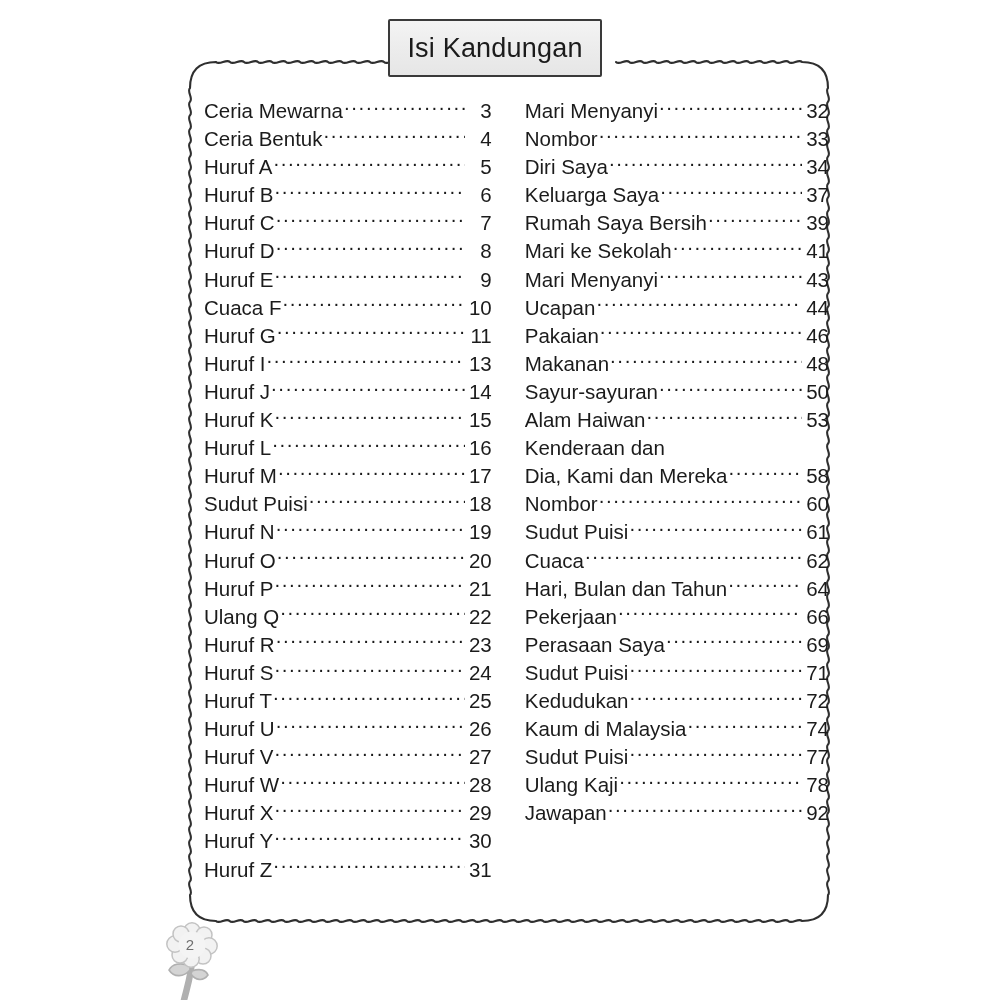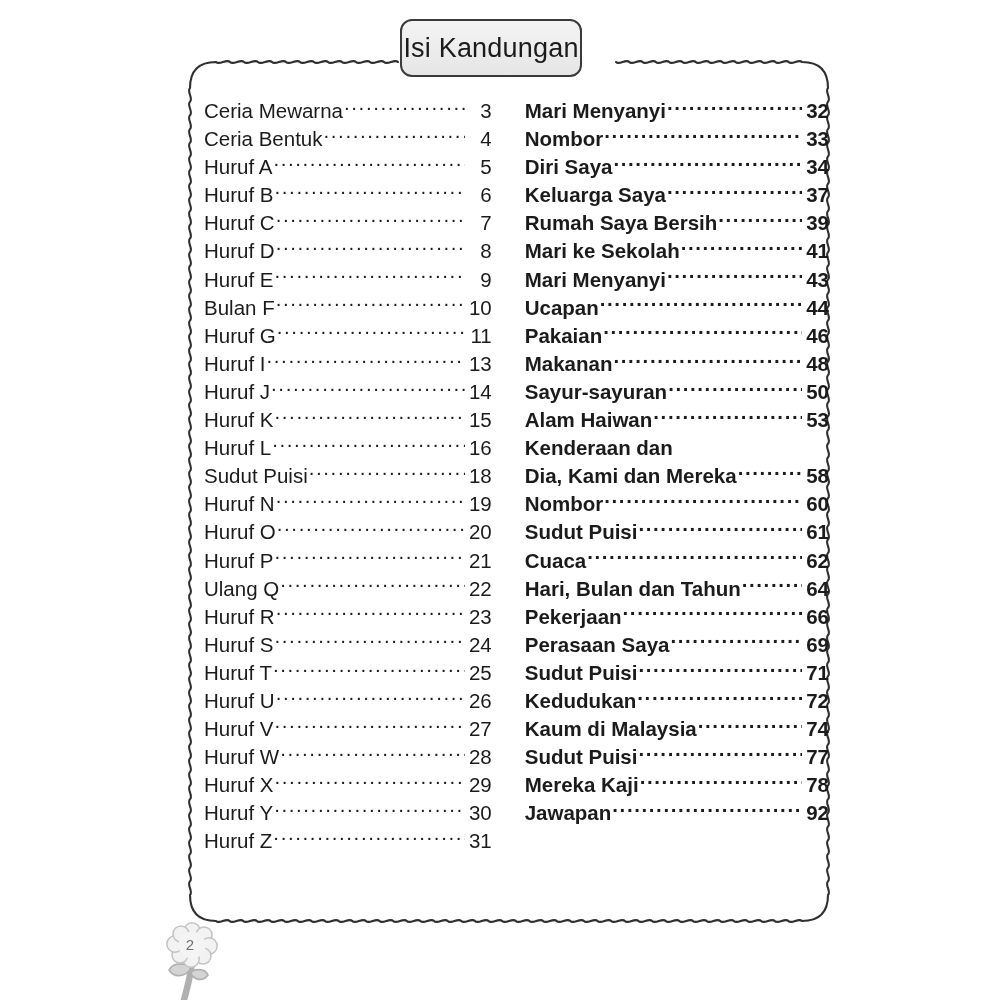--- a/index.html
+++ b/index.html
@@ -29,26 +29,26 @@
     left: 0;
     top: 0;
     width: 1000px;
     height: 1000px;
     pointer-events: none;
   }
 
   
   .title-chip {
     position: absolute;
-    left: 400px;
+    left: 388px;
     top: 19px;
-    width: 182px;
+    width: 214px;
     height: 58px;
     border: 2px solid #3a3a3a;
-    border-radius: 12px;
+    border-radius: 2px;
     background: linear-gradient(180deg, #f4f4f4 0%, #ededed 45%, #e6e6e6 100%);
     box-sizing: border-box;
     display: flex;
     align-items: center;
     justify-content: center;
     z-index: 5;
   }
   .title-chip .title-text {
     font-size: 27px;
     letter-spacing: 0.2px;
@@ -65,21 +65,21 @@
     width: 625px;
     display: flex;
     gap: 16px;
     z-index: 4;
   }
   .col {
     display: flex;
     flex-direction: column;
   }
   .col-left  { width: 295px; }
-  .col-right { width: 312px; margin-left: 17px; font-weight: bold; }
+  .col-right { width: 312px; margin-left: 17px; }
 
   .entry {
     display: flex;
     align-items: baseline;
     height: 28.1px;
     font-size: 20.5px;
     line-height: 28.1px;
     white-space: nowrap;
     overflow: hidden;
   }
@@ -178,21 +178,21 @@
           <span class="label">Huruf D</span>
           <span class="leader"></span>
           <span class="pg">8</span>
         </div>
         <div class="entry">
           <span class="label">Huruf E</span>
           <span class="leader"></span>
           <span class="pg">9</span>
         </div>
         <div class="entry">
-          <span class="label">Bulan F</span>
+          <span class="label">Cuaca F</span>
           <span class="leader"></span>
           <span class="pg">10</span>
         </div>
         <div class="entry">
           <span class="label">Huruf G</span>
           <span class="leader"></span>
           <span class="pg">11</span>
         </div>
         <div class="entry">
           <span class="label">Huruf I</span>
@@ -206,20 +206,25 @@
         </div>
         <div class="entry">
           <span class="label">Huruf K</span>
           <span class="leader"></span>
           <span class="pg">15</span>
         </div>
         <div class="entry">
           <span class="label">Huruf L</span>
           <span class="leader"></span>
           <span class="pg">16</span>
+        </div>
+        <div class="entry">
+          <span class="label">Huruf M</span>
+          <span class="leader"></span>
+          <span class="pg">17</span>
         </div>
         <div class="entry">
           <span class="label">Sudut Puisi</span>
           <span class="leader"></span>
           <span class="pg">18</span>
         </div>
         <div class="entry">
           <span class="label">Huruf N</span>
           <span class="leader"></span>
           <span class="pg">19</span>
@@ -398,21 +403,21 @@
           <span class="label">Kaum di Malaysia</span>
           <span class="leader"></span>
           <span class="pg">74</span>
         </div>
         <div class="entry">
           <span class="label">Sudut Puisi</span>
           <span class="leader"></span>
           <span class="pg">77</span>
         </div>
         <div class="entry">
-          <span class="label">Mereka Kaji</span>
+          <span class="label">Ulang Kaji</span>
           <span class="leader"></span>
           <span class="pg">78</span>
         </div>
         <div class="entry">
           <span class="label">Jawapan</span>
           <span class="leader"></span>
           <span class="pg">92</span>
         </div>
       </div>
   </div>

